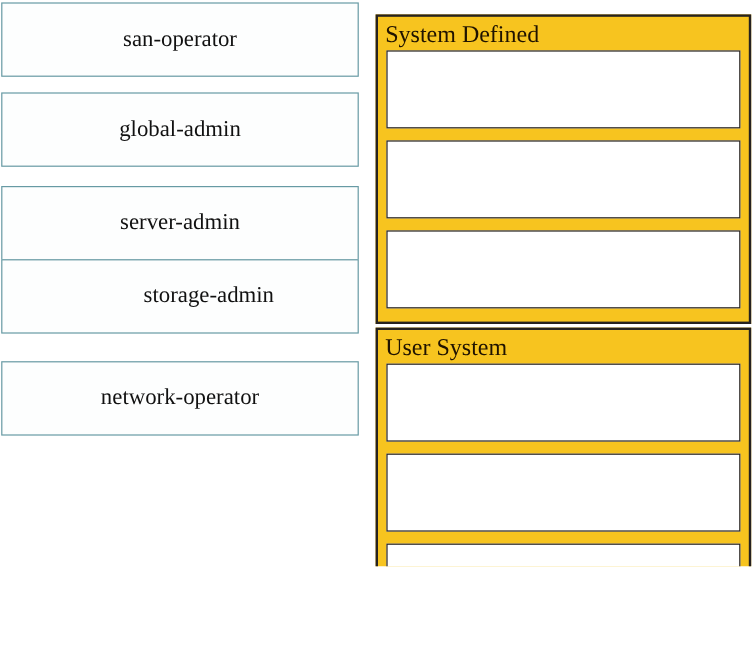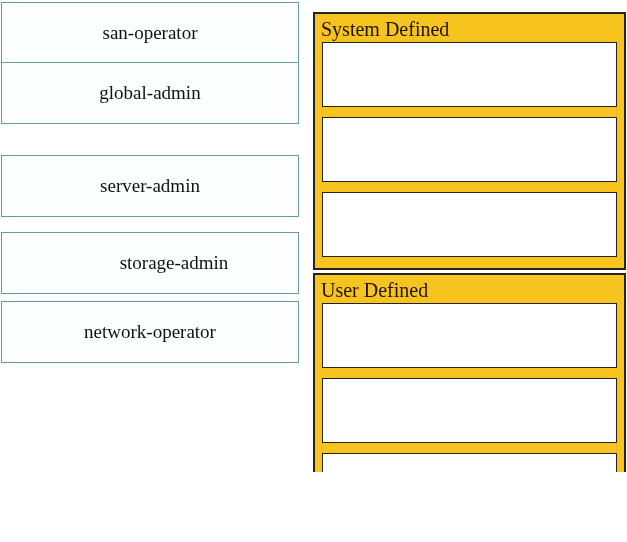--- a/index.html
+++ b/index.html
@@ -26,23 +26,23 @@
     border: 1px solid #679aa4;
     background: #fdfefe;
     display: flex;
     align-items: center;
     justify-content: center;
     font-size: 19px;
     color: #111111;
     cursor: grab;
   }
   .option-box:nth-of-type(1) { top: 2px; }
-  .option-box:nth-of-type(2) { top: 62px; }
+  .option-box:nth-of-type(2) { top: 77px; }
   .option-box:nth-of-type(3) { top: 155px; }
-  .option-box:nth-of-type(4) { top: 232px; padding-left: 48px; }
+  .option-box:nth-of-type(4) { top: 216px; padding-left: 48px; }
   .option-box:nth-of-type(5) { top: 301px; }
   .option-box:nth-of-type(6) { top: 376px; font-family: Liberation Mono, monospace; }
 
   
   .drop-panel {
     position: absolute;
     left: 313px;
     width: 313px;
     box-sizing: border-box;
     border: 2px solid #262220;
@@ -86,21 +86,21 @@
   <div class="drop-panel system">
     <div class="panel-title">System Defined</div>
     <div class="slots">
       <div class="drop-slot"></div>
       <div class="drop-slot"></div>
       <div class="drop-slot"></div>
     </div>
   </div>
 
   <div class="drop-panel user">
-    <div class="panel-title">User Defined</div>
+    <div class="panel-title">User System</div>
     <div class="slots">
       <div class="drop-slot"></div>
       <div class="drop-slot"></div>
       <div class="drop-slot"></div>
     </div>
   </div>
 
 </div>
 
 </body></html>

